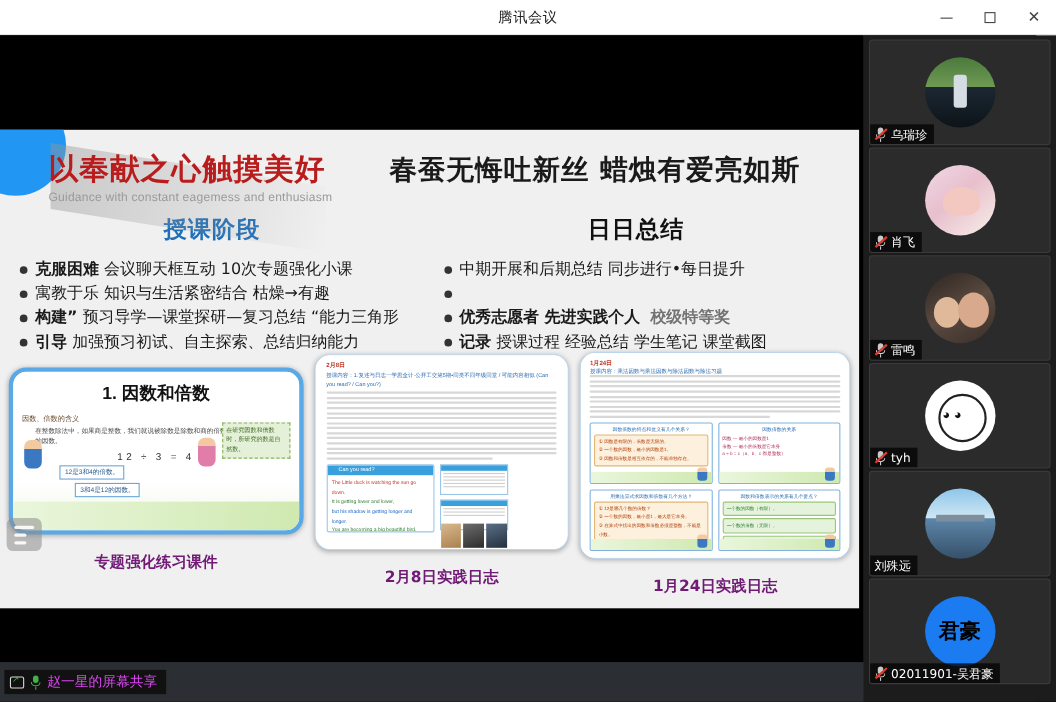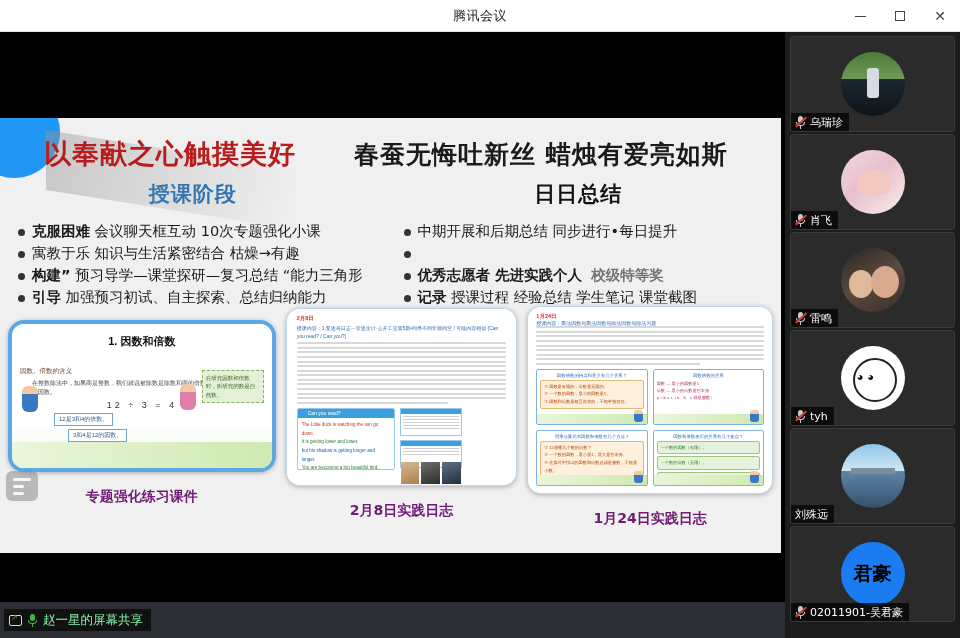--- a/index.html
+++ b/index.html
@@ -96,21 +96,21 @@
   .t3 .thumb-card { height:188px; border:1px solid #bcd6ee; }
 
   .cap {
     text-align:center; margin-top:16px; font-size:14px; font-weight:bold; color:#701a75;
     font-family:"DejaVu Sans","Liberation Sans",sans-serif;
   }
 
   
   .tb1-inner { padding:6px 8px; font-size:6px; color:#333; height:100%;
                background:linear-gradient(180deg,#ffffff 70%, #eef7e6 100%); position:relative; }
-  .tb1-title { text-align:center; font-weight:bold; font-size:11px; color:#111; margin:4px 0 18px; }
+  .tb1-title { text-align:center; font-weight:bold; font-size:16px; color:#111; margin:4px 0 8px; }
   .tb1-h { color:#6b4a2a; font-size:6.5px; margin-bottom:3px; }
   .tb1-p { color:#4a4a4a; font-size:6px; line-height:1.5; margin-left:12px; }
   .tb1-eq { text-align:center; font-size:9px; color:#333; letter-spacing:3px; margin:3px 0; }
   .tb1-box { display:inline-block; border:1px solid #6aa7d8; padding:1px 4px; font-size:6px; color:#2a5a8a; background:#fff; }
   .tb1-green { position:absolute; right:8px; top:46px; width:62px; background:#e4f0d8;
                border:1px dashed #86b35e; font-size:5.5px; color:#3c6a1e; padding:3px; line-height:1.5; }
   .tb1-red { color:#c0392b; font-size:6px; line-height:1.5; }
   .kid { position:absolute; width:16px; height:26px; }
   .kid.b { left:10px; top:62px; background:linear-gradient(180deg,#f2c9a0 30%,#3a78c2 30%); border-radius:6px; }
   .kid.g { left:168px; top:60px; background:linear-gradient(180deg,#f2c9a0 30%,#e07da8 30%); border-radius:6px; }
@@ -216,21 +216,21 @@
   }
 
   
   #bottombar {
     position:absolute; left:0; top:602px; width:785px; height:36px; background:#2b2f33;
   }
   #share-pill {
     position:absolute; left:4px; top:7px; height:22px; background:#111;
     display:flex; align-items:center; gap:5px; padding:0 8px 0 5px;
   }
-  #share-pill .stext { color:#86efac; font-size:12.5px; white-space:nowrap;
+  #share-pill .stext { color:#d946ef; font-size:12.5px; white-space:nowrap;
                        font-family:Liberation Sans, sans-serif; }
   .scr-icon { position:relative; width:13px; height:11px; border:1.4px solid #d8d8d8; border-radius:2px; }
   .scr-icon:after { content:"↗"; position:absolute; left:1px; top:-3px; font-size:8px; color:#4caf50; }
   .mic-on { position:relative; width:11px; height:13px; }
   .mic-on .cap2 { position:absolute; left:3px; top:0; width:5px; height:7px; background:#43b14b; border-radius:3px; }
   .mic-on .arc { position:absolute; left:1px; top:6px; width:9px; height:4px;
                  border:1.2px solid #43b14b; border-top:none; border-radius:0 0 5px 5px; }
   .mic-on .stem { position:absolute; left:5px; top:10px; width:1.4px; height:3px; background:#43b14b; }
 </style>
 </head>
@@ -257,20 +257,21 @@
 
     <div id="slide">
       <div class="deco-circle"></div>
       <div class="deco-shadow"></div>
 
       <div class="slide-head">
         <div class="h-main">
           <span class="h-blue">以奉献之心触摸美好</span>
           <span class="h-black">春蚕无悔吐新丝 蜡烛有爱亮如斯</span>
         </div>
+        <div class="h-sub">Guidance with constant eagemess and enthusiasm</div>
       </div>
 
       <div class="cols">
 
         <div class="col">
           <div class="col-title blue">授课阶段</div>
           <ul class="bullets">
             <li><span class="dot"></span><span class="b-strong">克服困难</span> <span>会议聊天框互动 10次专题强化小课</span></li>
             <li><span class="dot"></span><span>寓教于乐 知识与生活紧密结合 枯燥→有趣</span></li>
             <li><span class="dot"></span><span class="b-strong">构建”</span> <span>预习导学—课堂探研—复习总结 “能力三角形</span></li>

